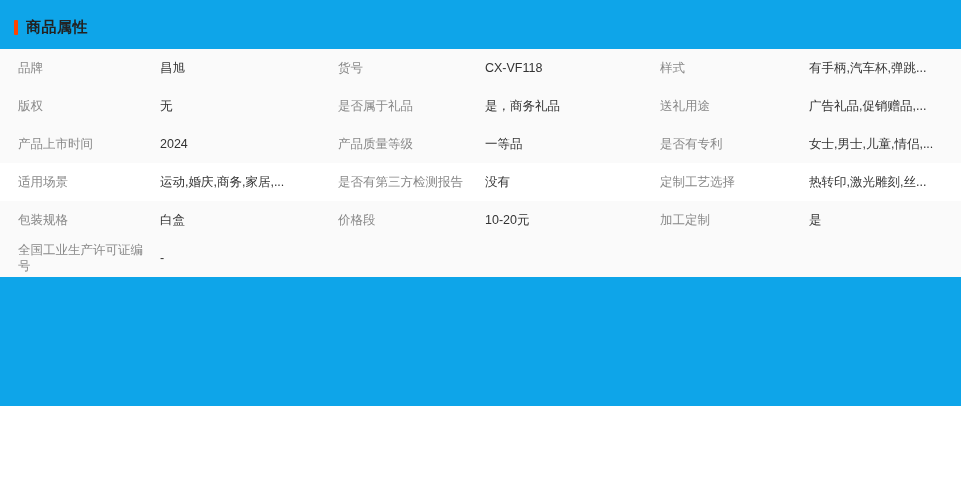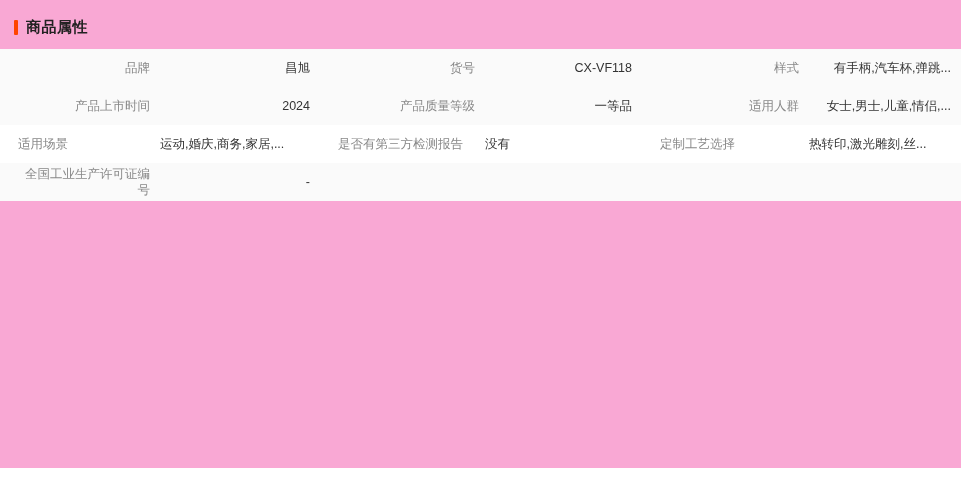--- a/index.html
+++ b/index.html
@@ -7,24 +7,24 @@
     margin: 0;
     padding: 0;
     width: 961px;
     height: 480px;
     background: #ffffff;
     font-family: "Liberation Sans", sans-serif;
     color: #333;
   }
   #page {
     width: 961px;
-    height: 468px;
+    height: 406px;
     position: relative;
     overflow: hidden;
-    background: #f9a8d4;
+    background: #0ea5e9;
   }
 
   
   .section-header {
     display: flex;
     align-items: center;
     padding: 18px 0 12px 14px;
   }
   .title-bar {
     width: 4px;
@@ -50,21 +50,20 @@
     height: 38px;
   }
   .attr-table td {
     font-size: 12.5px;
     vertical-align: middle;
     padding: 0 10px 0 0;
     line-height: 17px;
   }
   .attr-table tr.odd td {
     background: #fafafa;
-    text-align: right;
   }
   .attr-table tr.even td {
     background: #ffffff;
   }
   td.k {
     color: #888;
     padding-left: 18px;
   }
   td.v {
     color: #333;
@@ -108,34 +107,50 @@
     <tbody>
       <tr class="odd">
         <td class="k">品牌</td>
         <td class="v">昌旭</td>
         <td class="k">货号</td>
         <td class="v">CX-VF118</td>
         <td class="k">样式</td>
         <td class="v">有手柄,汽车杯,弹跳...</td>
       </tr>
       <tr class="odd">
+        <td class="k">版权</td>
+        <td class="v">无</td>
+        <td class="k">是否属于礼品</td>
+        <td class="v">是，商务礼品</td>
+        <td class="k">送礼用途</td>
+        <td class="v">广告礼品,促销赠品,...</td>
+      </tr>
+      <tr class="odd">
         <td class="k">产品上市时间</td>
         <td class="v">2024</td>
         <td class="k">产品质量等级</td>
         <td class="v">一等品</td>
-        <td class="k">适用人群</td>
+        <td class="k">是否有专利</td>
         <td class="v">女士,男士,儿童,情侣,...</td>
       </tr>
       <tr class="even">
         <td class="k">适用场景</td>
         <td class="v">运动,婚庆,商务,家居,...</td>
         <td class="k">是否有第三方检测报告</td>
         <td class="v">没有</td>
         <td class="k">定制工艺选择</td>
         <td class="v">热转印,激光雕刻,丝...</td>
+      </tr>
+      <tr class="odd">
+        <td class="k">包装规格</td>
+        <td class="v">白盒</td>
+        <td class="k">价格段</td>
+        <td class="v">10-20元</td>
+        <td class="k">加工定制</td>
+        <td class="v">是</td>
       </tr>
       <tr class="odd">
         <td class="k k-wrap">全国工业生产许可证编号</td>
         <td class="v">-</td>
         <td class="k"></td>
         <td class="v"></td>
         <td class="k"></td>
         <td class="v"></td>
       </tr>
     </tbody>

